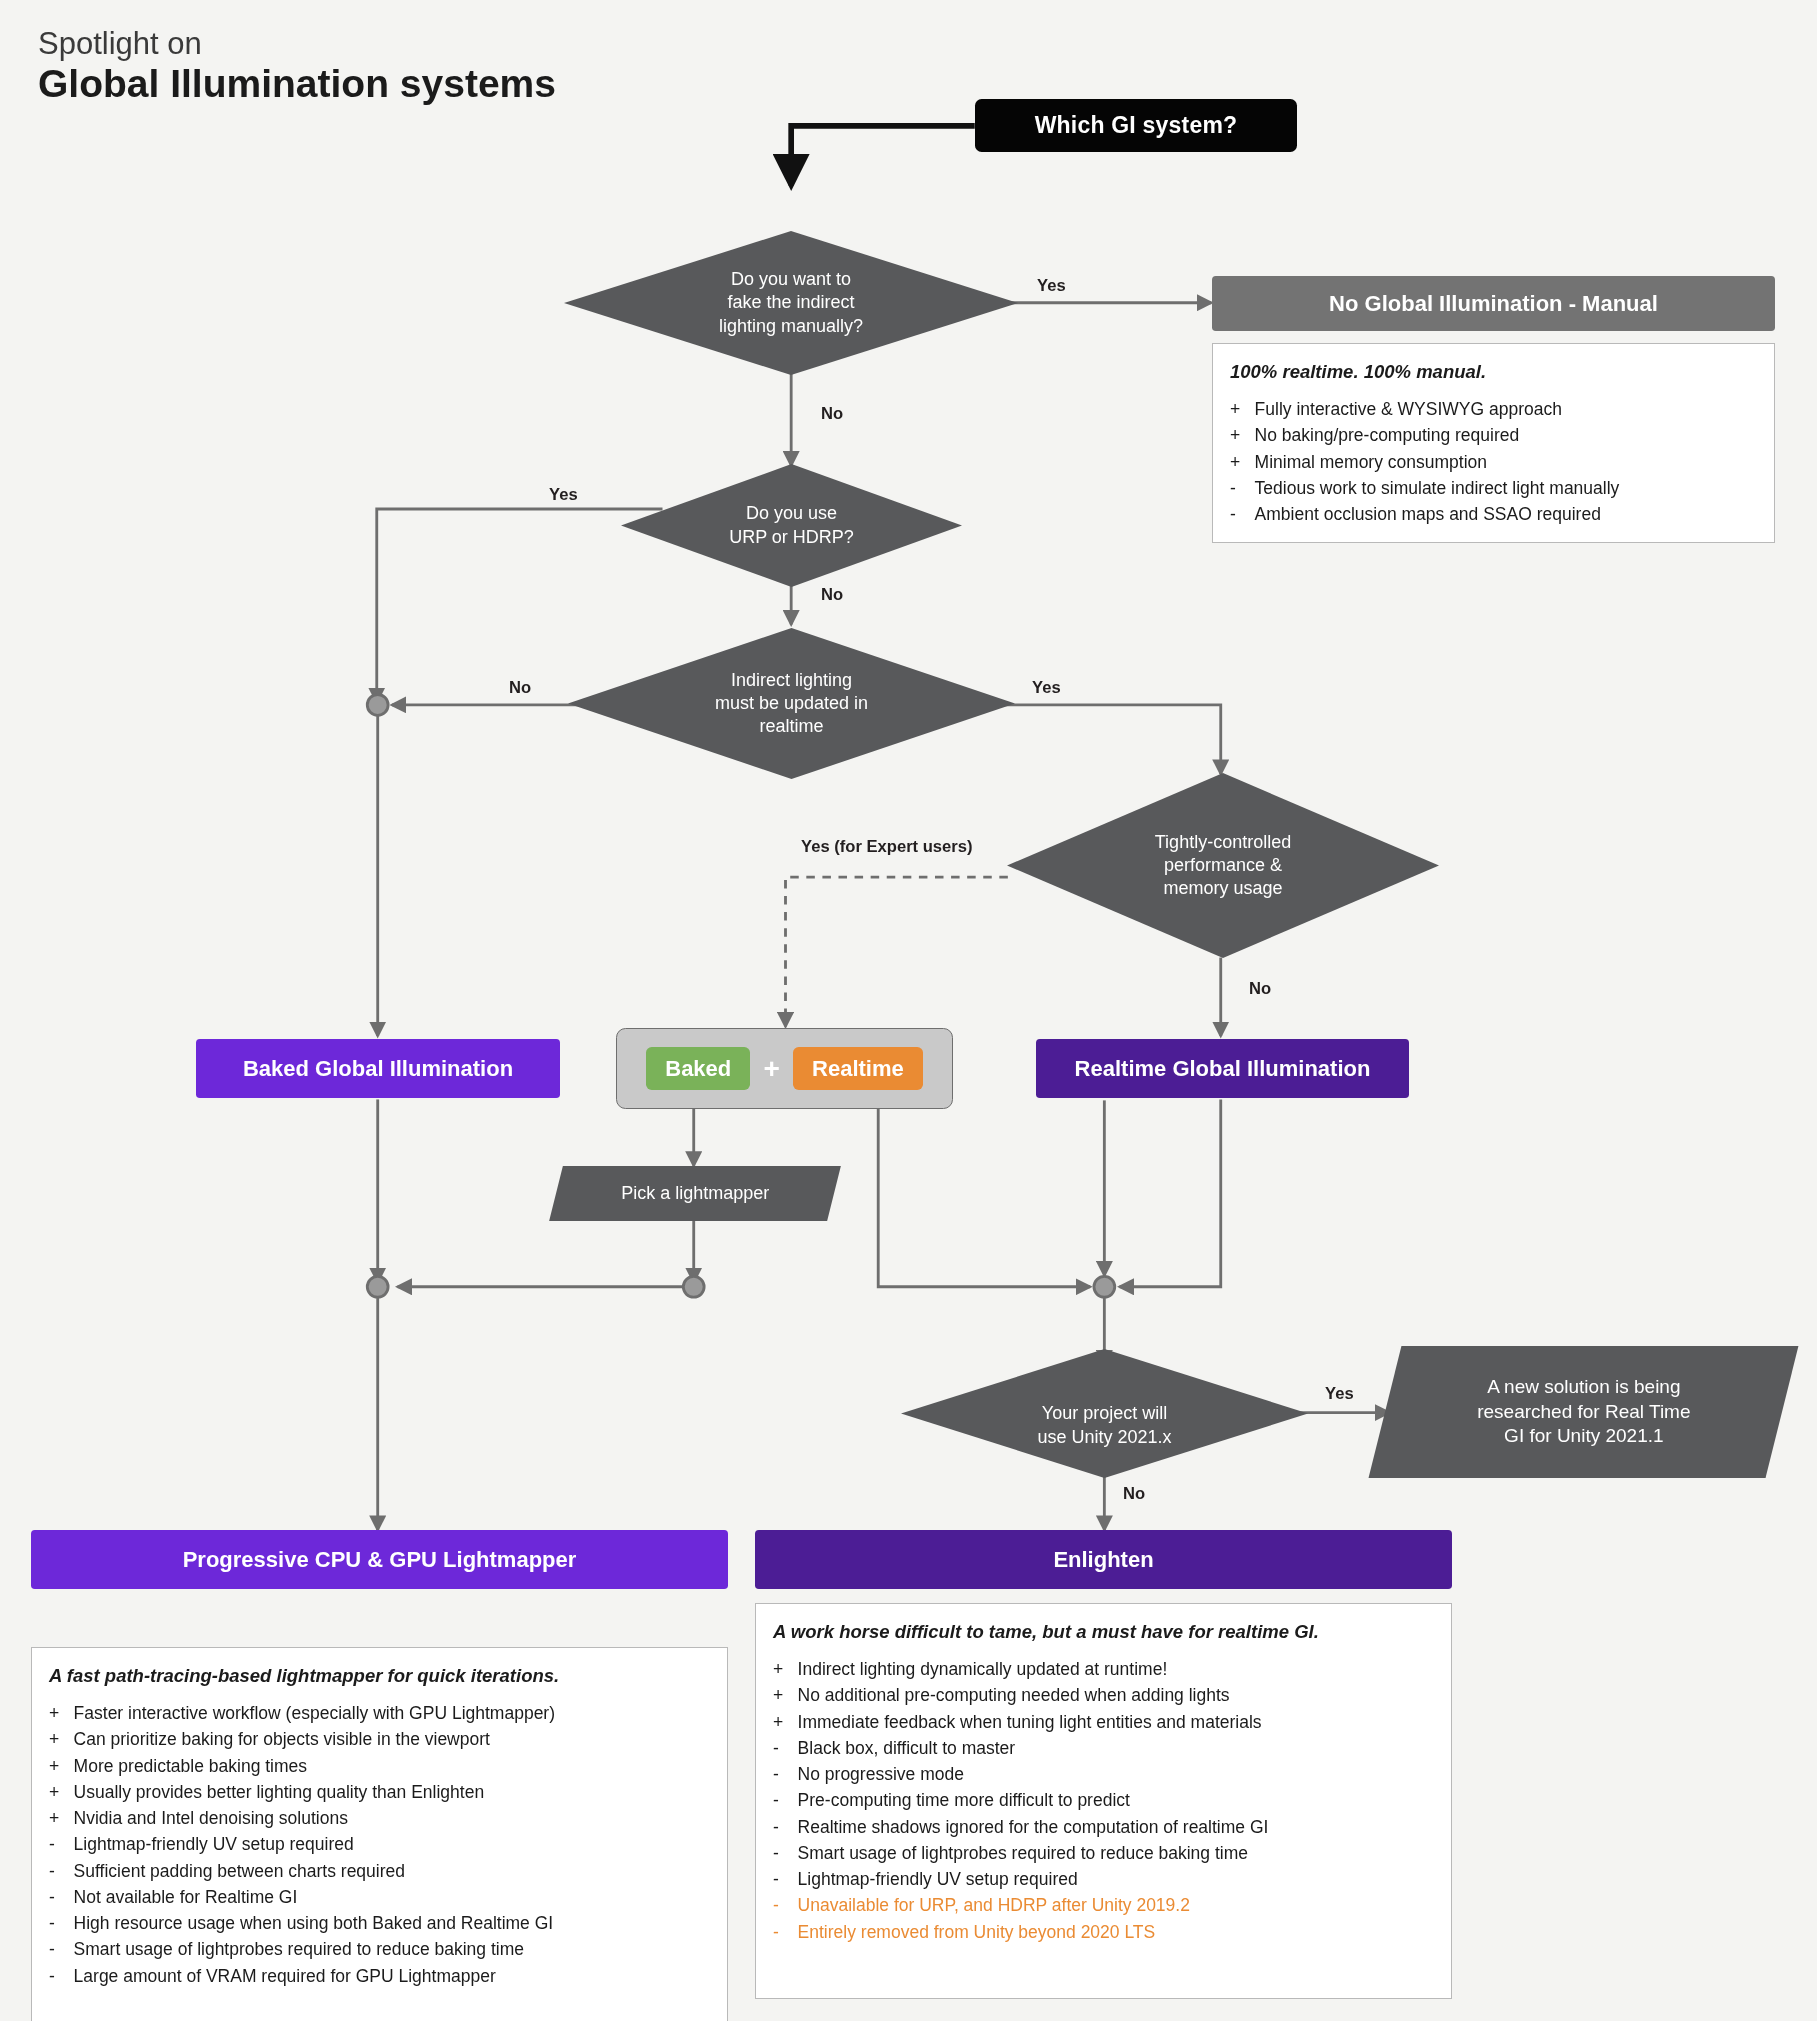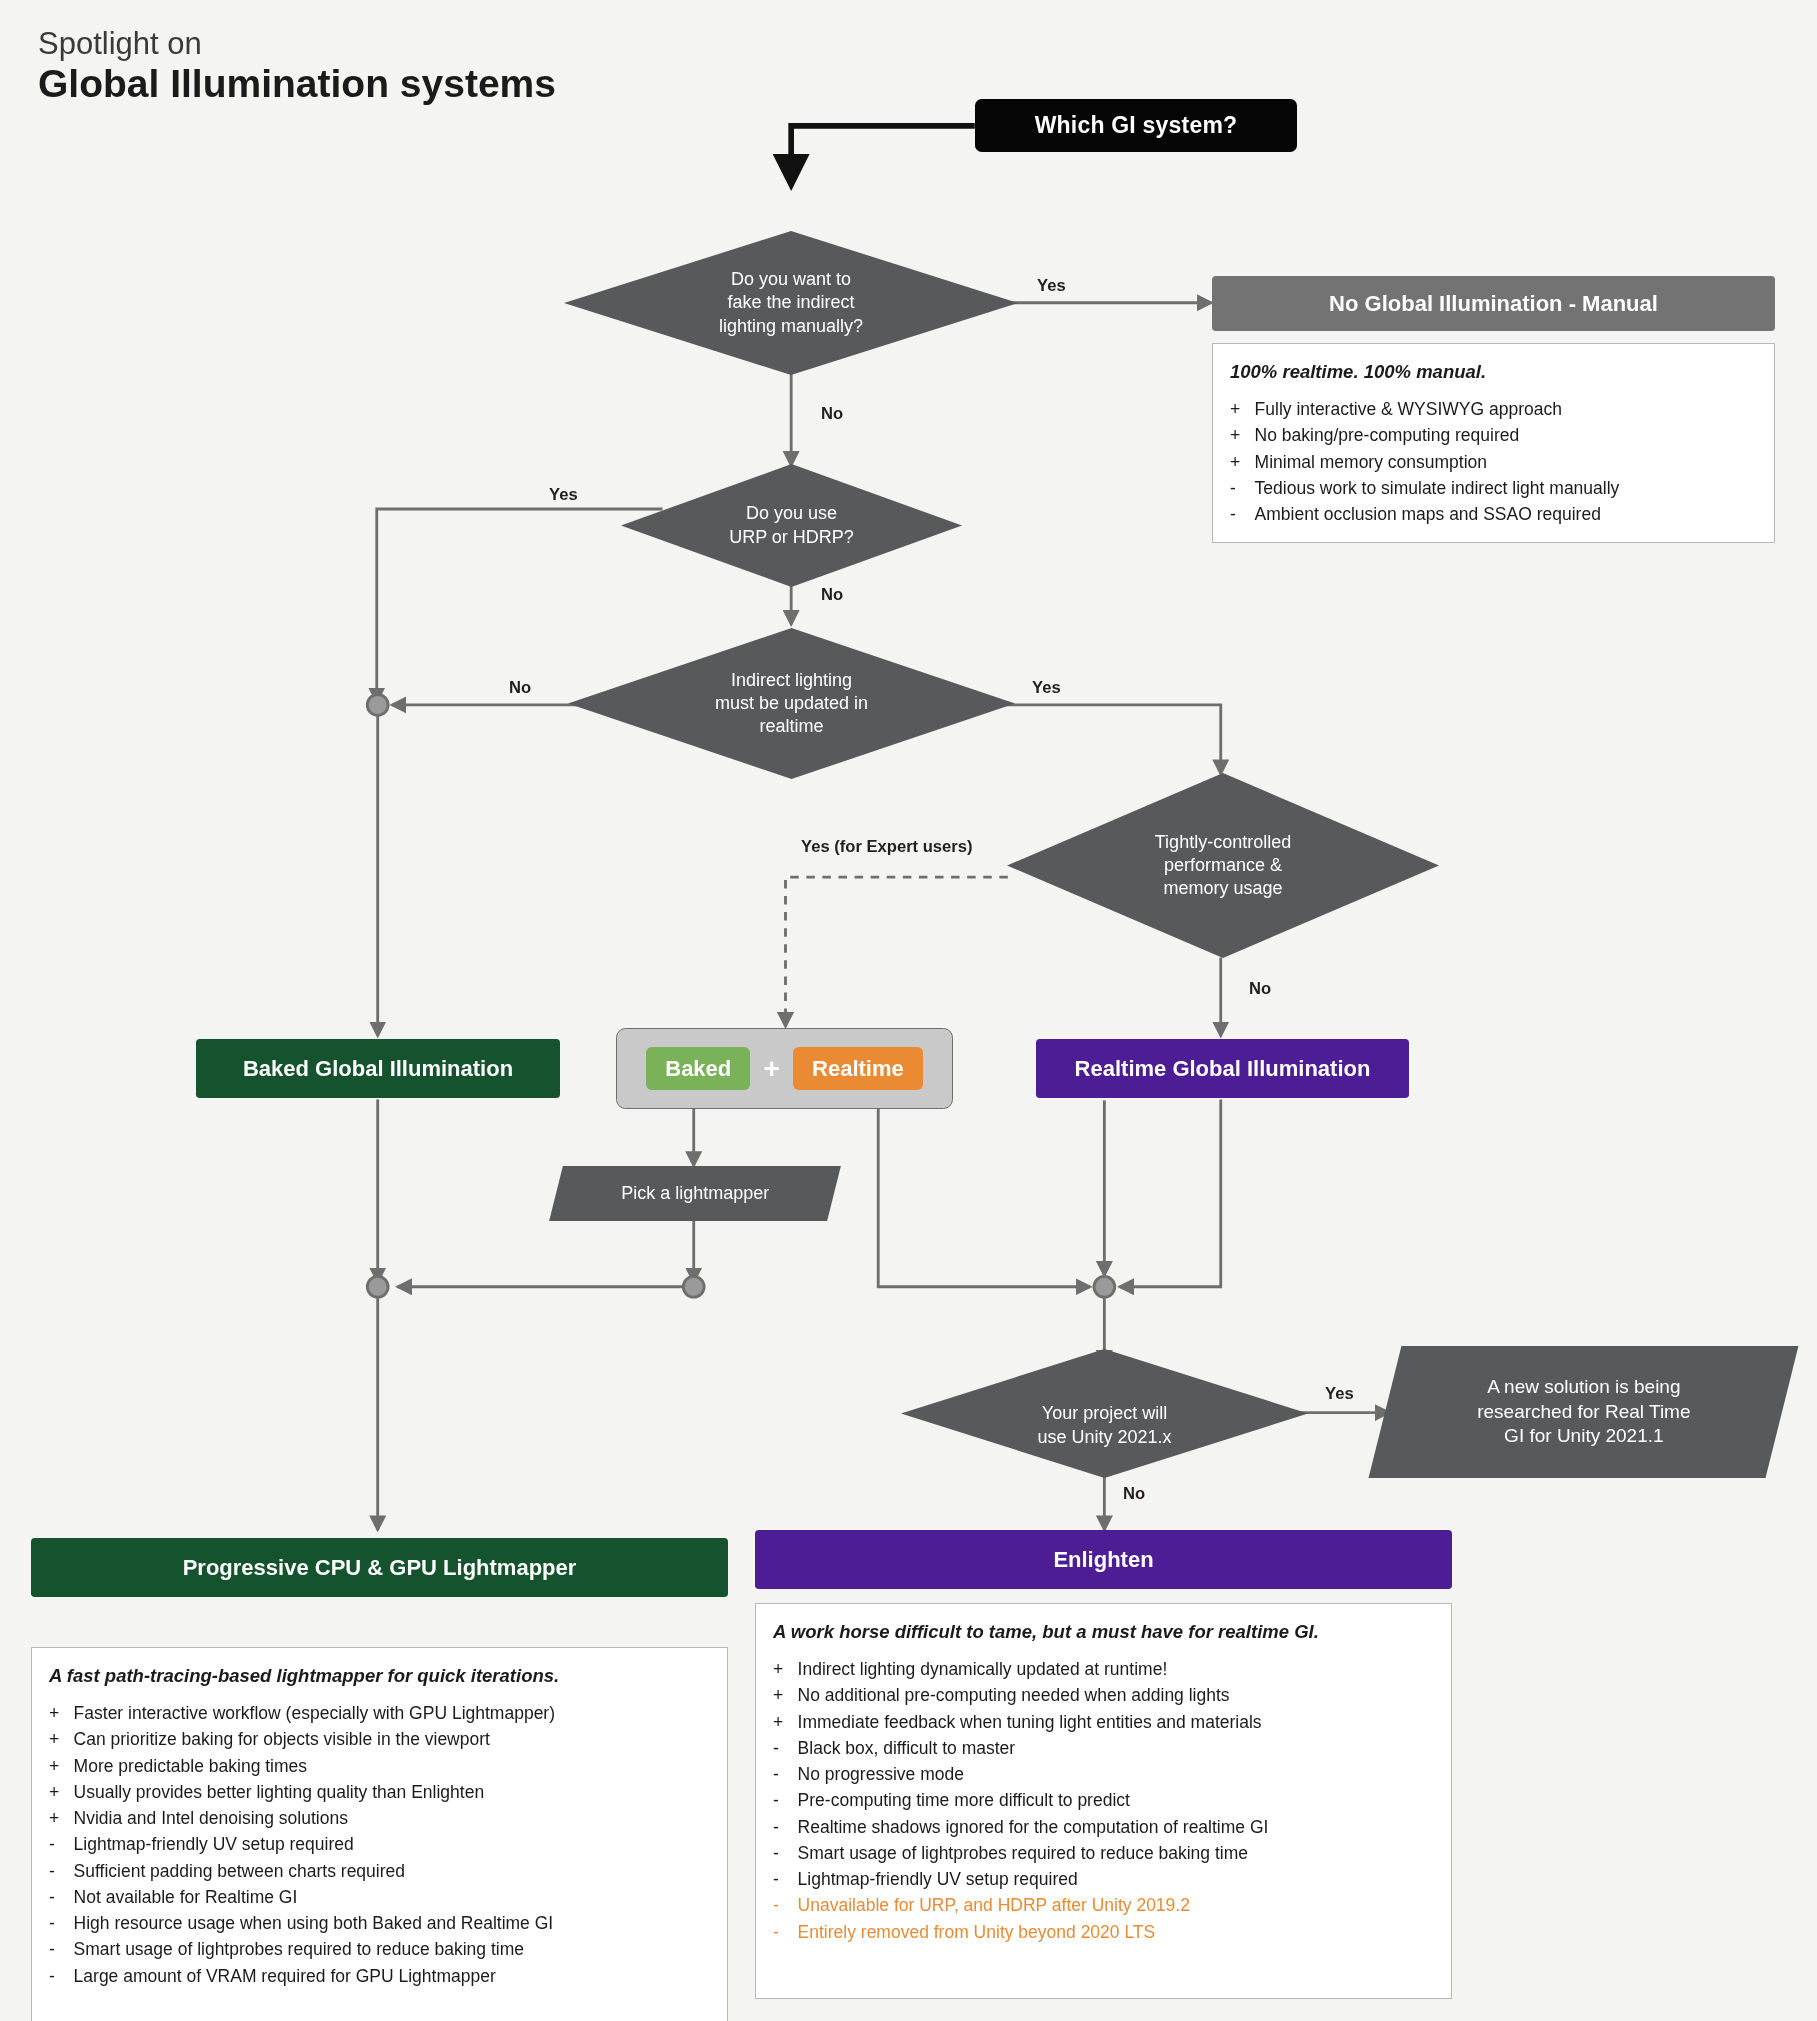--- a/index.html
+++ b/index.html
@@ -42,21 +42,21 @@
     clip-path: polygon(50% 0%, 100% 50%, 50% 100%, 0% 50%);
   }
 
   
   .bar {
     display: flex; align-items: center; justify-content: center;
     font-weight: bold; font-size: 22px; color: #fff; border-radius: 3.8px;
     text-align: center; padding: 0 9.5px;
   }
   .bar.blue { background: #737373; }
-  .bar.green { background: #14532d; }
+  .bar.green { background: #6d28d9; }
   .bar.orange { background: #4c1d95; }
 
   
   .panel { background: #fff; border: 0.9px solid #b9b9b9; padding: 13.2px 17px 15px 17px; }
   .panel .headline {
     font-style: italic; font-weight: bold; font-size: 18.5px; text-align: left;
     margin: 3.8px 0 13.2px 0; color: #1b1b1b;
   }
   .panel ul { list-style: none; margin: 0; padding: 0; }
   .panel li { display: flex; font-size: 17.5px; line-height: 1.5; color: #1b1b1b; }
@@ -251,21 +251,21 @@
   </div>
   <div class="abs elabel" style="left:1325px; top:1384px;">Yes</div>
   <div class="abs elabel" style="left:1123px; top:1484px;">No</div>
 
   <div class="abs para" style="left:1385px; top:1346px; width:397px; height:132px; font-size:19px;">
     <span style="white-space:pre-line;">A new solution is being
 researched for Real Time
 GI for Unity 2021.1</span>
   </div>
 
-  <div class="abs bar green" style="left:31px; top:1530px; width:697px; height:59px;margin-top:8px;">
+  <div class="abs bar green" style="left:31px; top:1530px; width:697px; height:59px;">
     <span>Progressive CPU &amp; GPU Lightmapper</span>
   </div>
 
   <div class="abs bar orange" style="left:755px; top:1530px; width:697px; height:59px;">
     <span>Enlighten</span>
   </div>
 
   <div class="abs panel" style="left:31px; top:1603px; width:697px; height:396px;margin-top:44px;">
     <div class="headline">A fast path-tracing-based lightmapper for quick iterations.</div>
     <ul>

